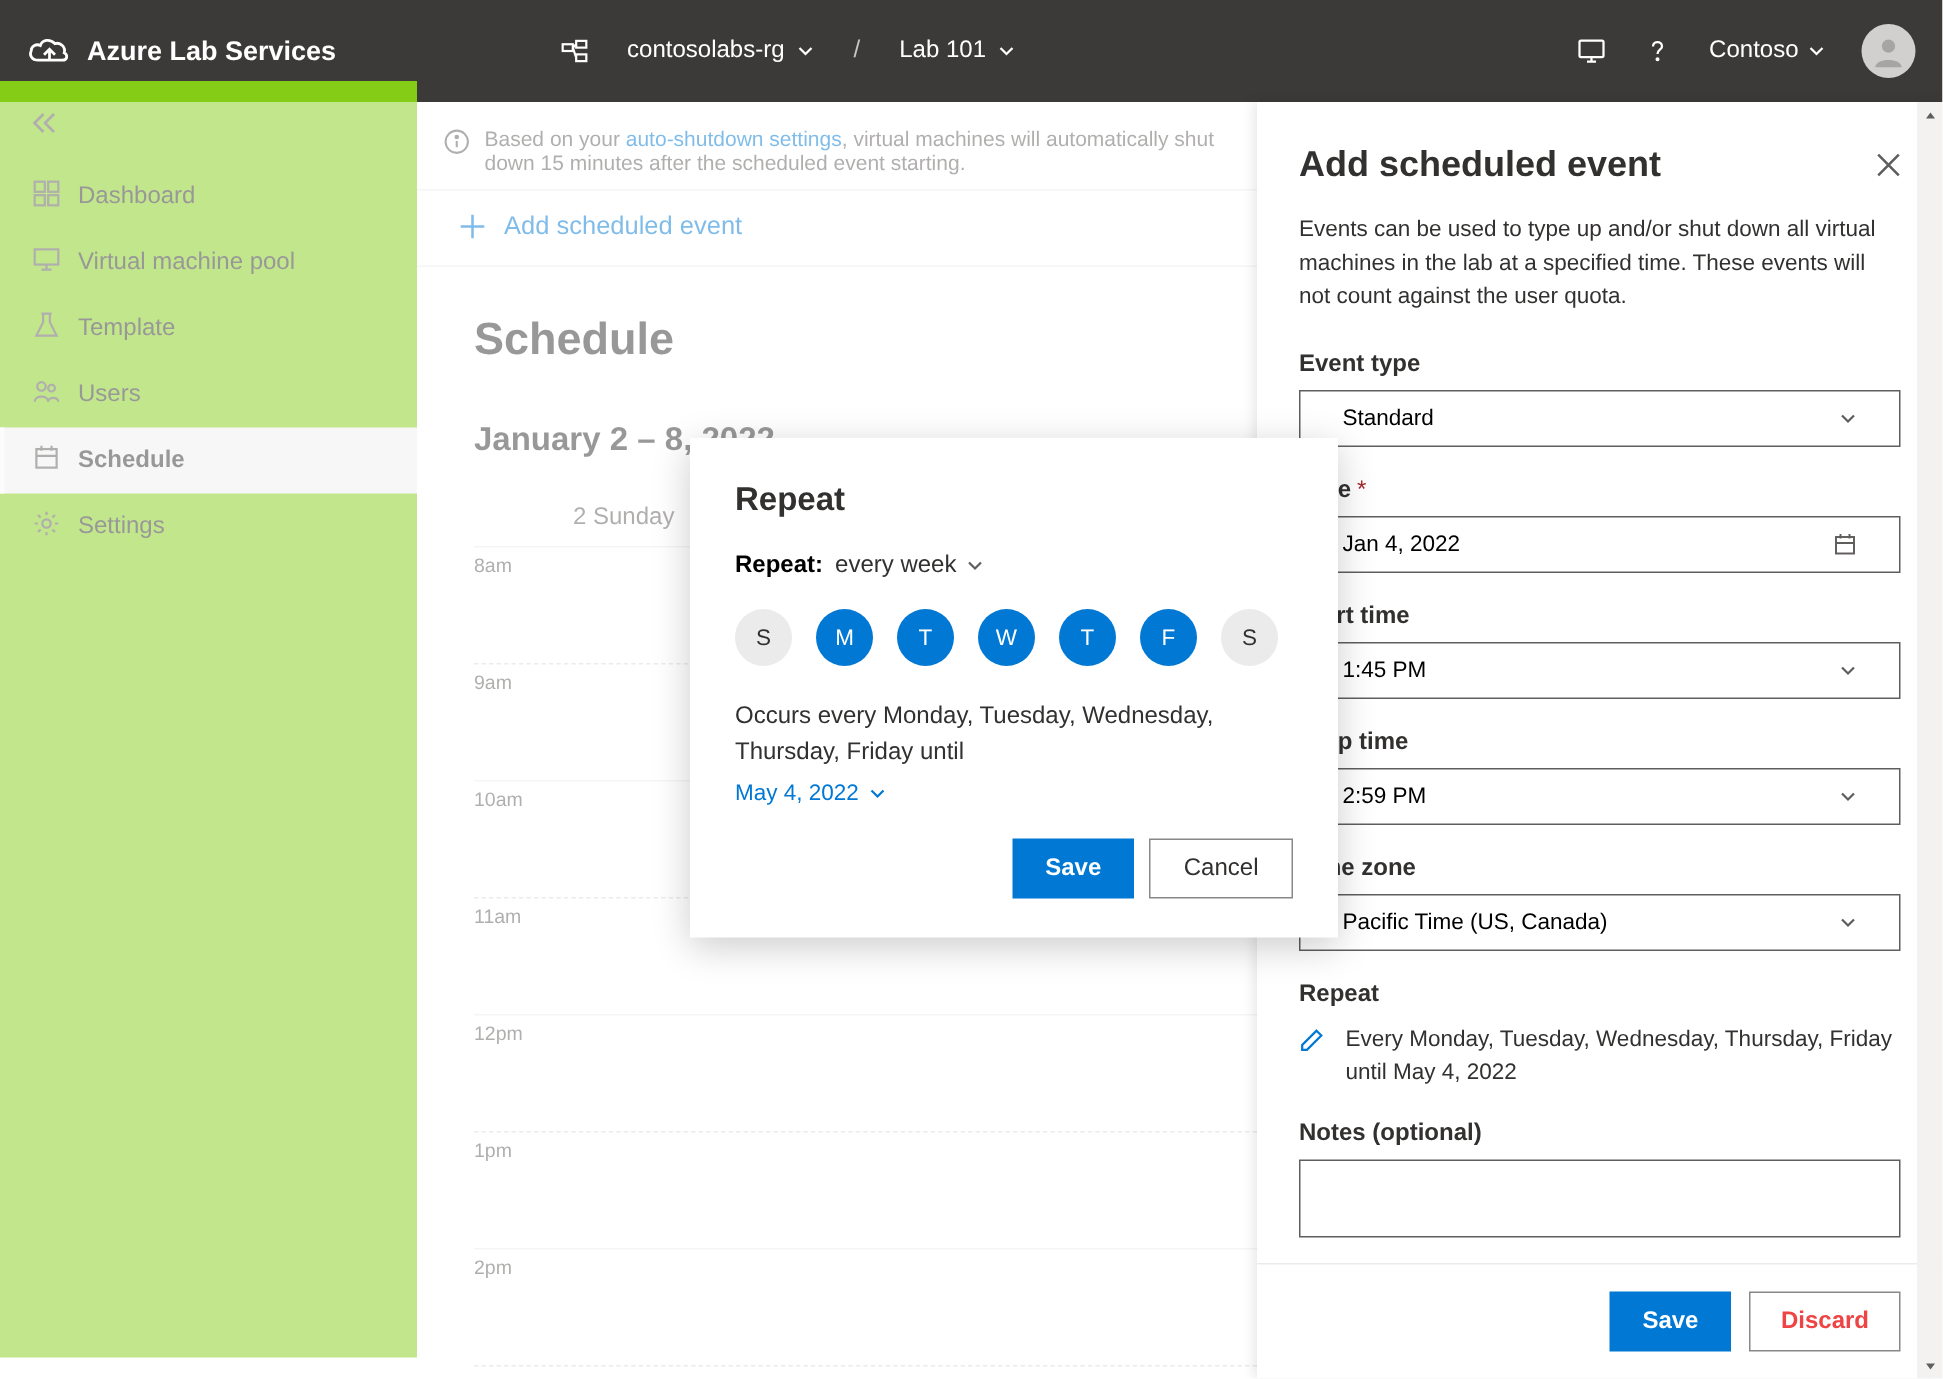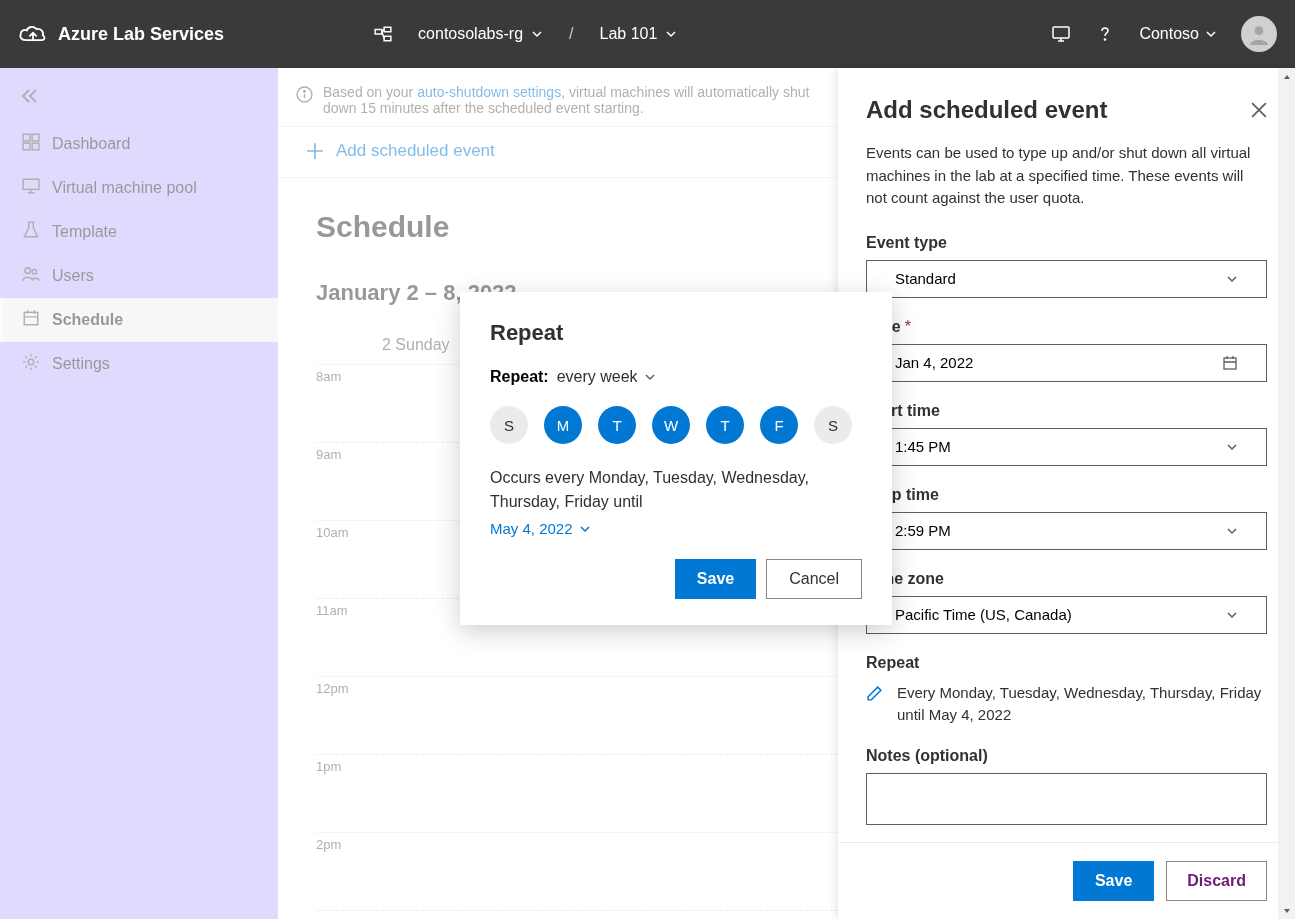--- a/index.html
+++ b/index.html
@@ -13,21 +13,21 @@
   .breadcrumb-area { display: flex; align-items: center; gap: 26px; margin-left: 150px; font-size: 16px; }
   .bc-sep { color: #c8c6c4; }
   .bc-item { display: flex; align-items: center; gap: 8px; cursor: pointer; }
   .topbar-right { margin-left: auto; display: flex; align-items: center; gap: 24px; }
   .avatar { width: 36px; height: 36px; border-radius: 50%; background: #d1d0cf; display: flex; align-items: center; justify-content: center; }
   .top-icon { width: 20px; height: 20px; }
   .tenant { display: flex; align-items: center; gap: 6px; font-size: 16px; cursor: pointer; }
   .dim-cover { position: absolute; top: 68px; left: 0; width: 838px; height: 851px; background: rgba(255,255,255,0.5); pointer-events: none; z-index: 5; }
 
   
-  .sidebar { position: absolute; top: 68px; left: 0; width: 278px; height: 851px; background: #c4b5fd; padding-top: 16px; }
+  .sidebar { position: absolute; top: 54px; left: 0; width: 278px; height: 851px; background: #84cc16; padding-top: 16px; }
   .collapse-btn { padding: 4px 20px 14px; }
   .side-item { display: flex; align-items: center; gap: 12px; height: 44px; padding: 0 22px; font-size: 16px; color: #323130; cursor: pointer; }
   .side-item.active { background: #efefef; font-weight: 600; border-left: 3px solid #faf9f8; padding-left: 19px; }
   .side-icon { width: 18px; height: 18px; flex-shrink: 0; }
 
   
   .main { position: absolute; top: 68px; left: 278px; width: 560px; height: 851px; }
   .info-bar { display: flex; align-items: flex-start; gap: 10px; padding: 16px 28px 10px 18px; font-size: 14px; color: #605e5c; }
   .info-bar a { color: #0078d4; text-decoration: none; }
   .add-event-row { display: flex; align-items: center; gap: 12px; padding: 14px 28px 16px; font-size: 17px; color: #0078d4; cursor: pointer; border-top: 1px solid #edebe9; border-bottom: 1px solid #edebe9; }
@@ -52,21 +52,21 @@
   .req-star { color: #a4262c; margin-left: 4px; font-weight: normal; }
   .form-field { width: 100%; height: 38px; border: 1px solid #605e5c; padding: 0 28px; font-size: 15px; display: flex; align-items: center; justify-content: space-between; margin-bottom: 20px; background: #fff; cursor: pointer; }
   .chev-down { width: 12px; height: 12px; }
   .repeat-section { margin-bottom: 20px; }
   .repeat-summary-row { display: flex; align-items: flex-start; gap: 14px; margin-top: 10px; }
   .edit-icon { width: 17px; height: 17px; flex-shrink: 0; margin-top: 3px; }
   .repeat-text { font-size: 15px; color: #323130; line-height: 1.5; }
   .notes-field { width: 100%; min-height: 42px; border: 1px solid #605e5c; padding: 8px; font-size: 15px; resize: none; }
   .panel-footer { padding: 18px 28px; display: flex; gap: 12px; justify-content: flex-end; border-top: 1px solid #edebe9; }
   .btn-primary { background: #0078d4; color: #fff; border: none; padding: 10px 22px; font-size: 16px; font-weight: 600; cursor: pointer; }
-  .btn-secondary { background: #fff; color: #701a75; border: 1px solid #8a8886; padding: 10px 20px; font-size: 16px; font-weight: 600; cursor: pointer; }
+  .btn-secondary { background: #fff; color: #ef4444; border: 1px solid #8a8886; padding: 10px 20px; font-size: 16px; font-weight: 600; cursor: pointer; }
 
   
   .modal { position: absolute; top: 292px; left: 460px; width: 432px; background: #fff; box-shadow: 0 6px 24px rgba(0,0,0,0.2); z-index: 20; padding: 28px 30px 26px; }
   .modal-title { font-size: 22px; font-weight: 600; color: #323130; margin-bottom: 22px; }
   .repeat-row { display: flex; align-items: center; gap: 8px; font-size: 16px; margin-bottom: 20px; }
   .repeat-label { font-weight: 600; }
   .repeat-val { color: #323130; display: flex; align-items: center; gap: 6px; cursor: pointer; }
   .day-circles { display: flex; gap: 16px; margin-bottom: 22px; }
   .day-circle { width: 38px; height: 38px; border-radius: 50%; display: flex; align-items: center; justify-content: center; font-size: 15px; font-weight: 400; cursor: pointer; }
   .day-circle.on { background: #0078d4; color: #fff; }

